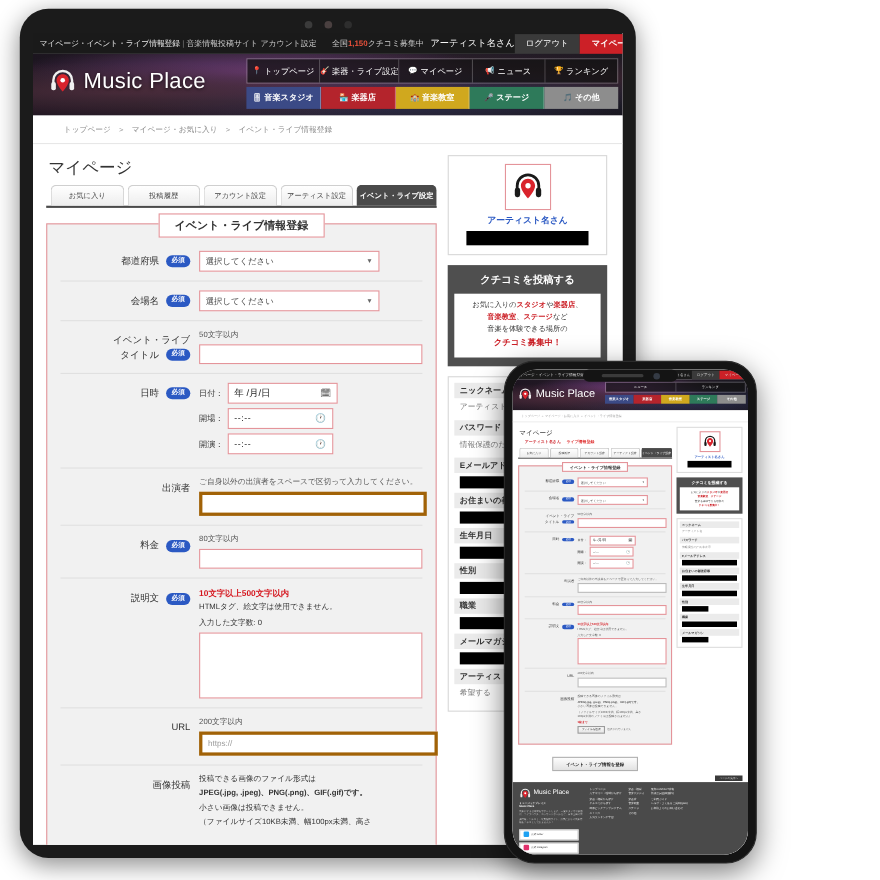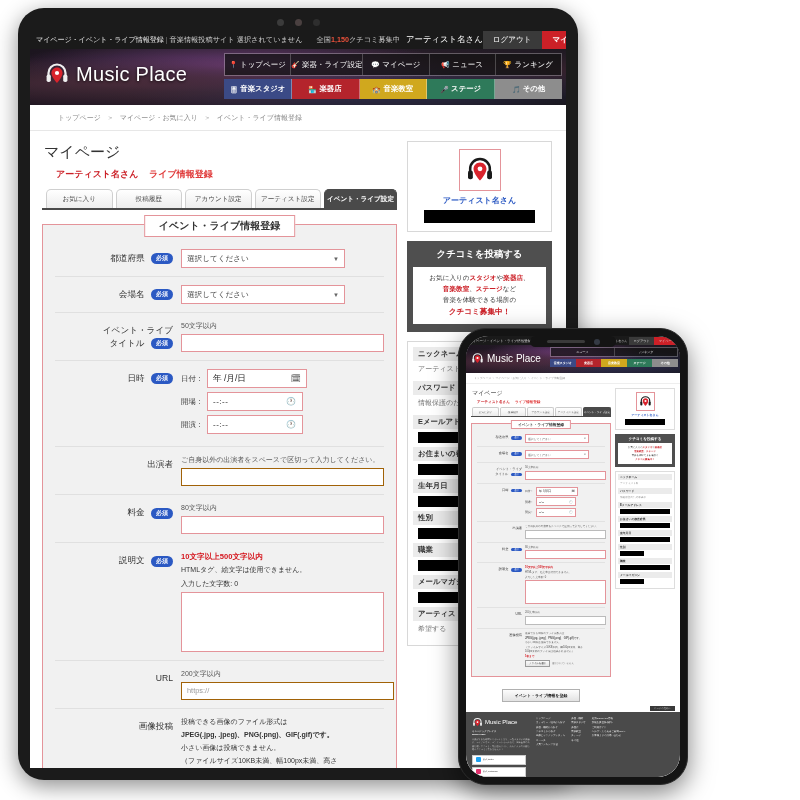--- a/index.html
+++ b/index.html
@@ -81,21 +81,21 @@
   .req{display:inline-block;background:#2b59c3;color:#fff;font-size:6px;font-weight:bold;border-radius:7px;
        padding:1px 5px;margin-left:4px;vertical-align:middle;}
   .fld{flex:1;}
   .hint{font-size:7px;color:#555;margin-bottom:3px;line-height:1.45;}
   .hint.red{color:#d5161e;font-weight:bold;font-size:7.6px;}
   .hint.dark{color:#333;}
   .sel{width:152px;height:17px;border:1px solid #e4949a;background:#fff;font-size:7.6px;color:#444;
        display:flex;align-items:center;padding:0 5px;justify-content:space-between;}
   .sel .cv{font-size:6px;color:#666;}
   .txt{width:100%;height:16px;border:1px solid #e4949a;background:#fff;}
-  .txt.plain{border:1px solid #a16207;}
+  .txt.plain{border:3px solid #a16207;}
   .txt.ph{font-size:7.4px;color:#9a9a9a;display:flex;align-items:center;padding:0 5px;}
   .ta{width:100%;height:58px;border:1px solid #e4949a;background:#fff;}
   .dtrow{display:flex;align-items:center;margin-bottom:4px;}
   .dtlab{font-size:7.4px;color:#333;width:26px;}
   .dtbox{border:1px solid #e4949a;background:#fff;height:17px;display:flex;align-items:center;
          justify-content:space-between;padding:0 5px;font-size:8.6px;color:#222;}
   .dtbox.date{width:88px;}
   .dtbox.time{width:84px;font-size:8px;letter-spacing:.5px;}
 
   
@@ -227,21 +227,21 @@
       <span class="cam"></span>
       <span class="cam b"></span>
       <span class="cam c"></span>
     </div>
 
     <div class="tscreen">
 
       <div class="utilbar">
         <span class="u-left">マイページ・イベント・ライブ情報登録</span>
         <span class="u-sep">|</span>
-        <span class="u-sub">音楽情報投稿サイト 選択されていません</span>
+        <span class="u-sub">音楽情報投稿サイト アカウント設定</span>
         <span class="u-sub" style="margin-left:14px">全国</span>
         <span class="u-count">1,150</span>
         <span class="u-sub">クチコミ募集中</span>
         <span class="u-user">アーティスト名さん</span>
         <span class="u-spacer"></span>
         <span class="u-logout">ログアウト</span>
         <span class="u-mypage">マイページ</span>
       </div>
 
       <div class="header">
@@ -314,24 +314,20 @@
           <span>＞</span>
           <span>マイページ・お気に入り</span>
           <span>＞</span>
           <span>イベント・ライブ情報登録</span>
         </div>
 
         <div class="content">
 
           <div class="main">
             <div class="h1">マイページ</div>
-            <div class="subline">
-              <span class="artist">アーティスト名さん</span>
-              <span class="page-sub">ライブ情報登録</span>
-            </div>
 
             <div class="tabs">
               <div class="tab">お気に入り</div>
               <div class="tab">投稿履歴</div>
               <div class="tab">アカウント設定</div>
               <div class="tab">アーティスト設定</div>
               <div class="tab active">イベント・ライブ設定</div>
             </div>
 
             <div class="formbox">

